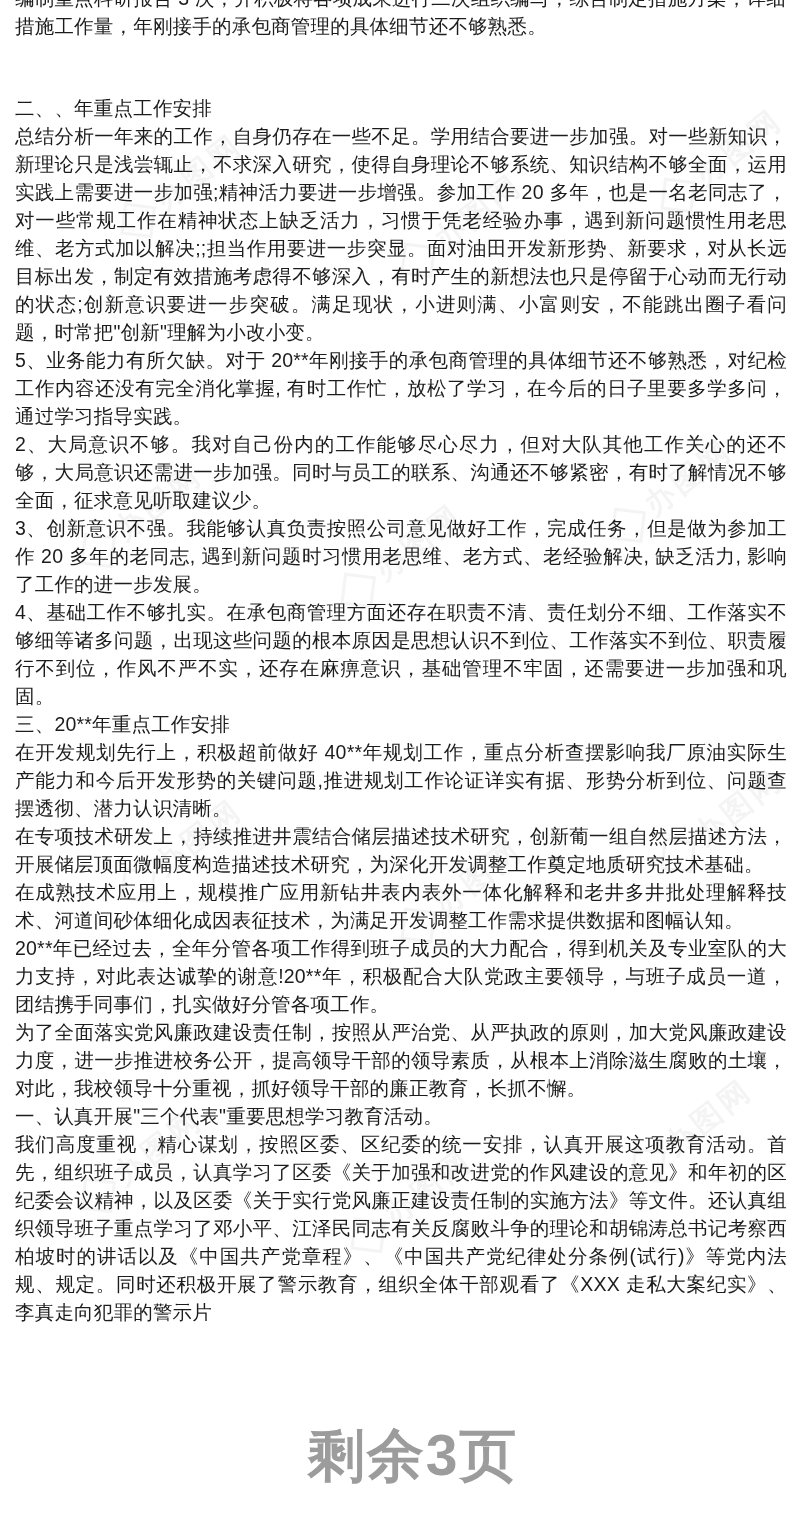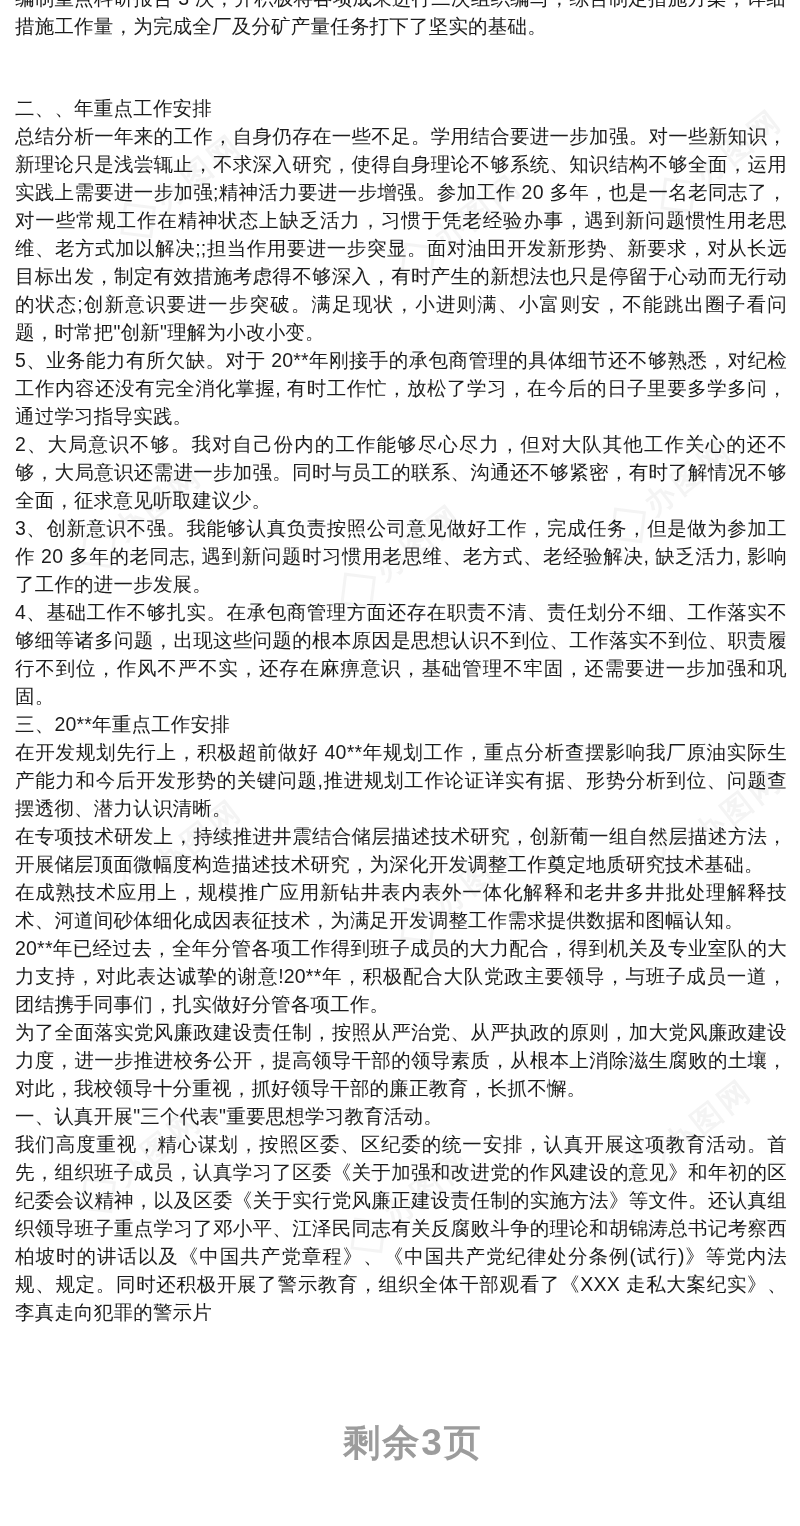--- a/index.html
+++ b/index.html
@@ -56,21 +56,21 @@
   .footer-banner {
     position: absolute;
     left: 0; right: 0;
     top: 1418px;
     z-index: 2;
     display: flex;
     justify-content: center;
     align-items: baseline;
     gap: 52px;
     font-weight: 700;
-    font-size: 37px;
+    font-size: 57px;
     color: #9c9c9c;
     letter-spacing: 2px;
     padding-left: 26px;
   }
 </style>
 </head>
 <body>
 
 <div class="doc-page">
 
@@ -120,21 +120,21 @@
         <span>办图网</span>
       </div>
       <div class="watermark" style="left: 620px; top: 1110px;">
         <span class="wm-diamond"></span>
         <span>办图网</span>
       </div>
     </div>
 
   <div class="text-col">
     <p class="clipped-line">编制重点科研报告 3 次，并积极将各项成果进行二次组织编写，综合制定措施方案，详细落实各项</p>
-    <p>措施工作量，为完成全厂及分矿产量任务打下了坚实的基础。</p>
+    <p>措施工作量，年刚接手的承包商管理的具体细节还不够熟悉。</p>
 
     <div id="paragraphs">
 
     <p class="gap-before">二、、年重点工作安排</p>
         <p>总结分析一年来的工作，自身仍存在一些不足。学用结合要进一步加强。对一些新知识，新理论只是浅尝辄止，不求深入研究，使得自身理论不够系统、知识结构不够全面，运用实践上需要进一步加强;精神活力要进一步增强。参加工作 20 多年，也是一名老同志了，对一些常规工作在精神状态上缺乏活力，习惯于凭老经验办事，遇到新问题惯性用老思维、老方式加以解决;;担当作用要进一步突显。面对油田开发新形势、新要求，对从长远目标出发，制定有效措施考虑得不够深入，有时产生的新想法也只是停留于心动而无行动的状态;创新意识要进一步突破。满足现状，小进则满、小富则安，不能跳出圈子看问题，时常把"创新"理解为小改小变。</p>
         <p>5、业务能力有所欠缺。对于 20**年刚接手的承包商管理的具体细节还不够熟悉，对纪检工作内容还没有完全消化掌握, 有时工作忙，放松了学习，在今后的日子里要多学多问，通过学习指导实践。</p>
         <p>2、大局意识不够。我对自己份内的工作能够尽心尽力，但对大队其他工作关心的还不够，大局意识还需进一步加强。同时与员工的联系、沟通还不够紧密，有时了解情况不够全面，征求意见听取建议少。</p>
         <p>3、创新意识不强。我能够认真负责按照公司意见做好工作，完成任务，但是做为参加工作 20 多年的老同志, 遇到新问题时习惯用老思维、老方式、老经验解决, 缺乏活力, 影响了工作的进一步发展。</p>
         <p>4、基础工作不够扎实。在承包商管理方面还存在职责不清、责任划分不细、工作落实不够细等诸多问题，出现这些问题的根本原因是思想认识不到位、工作落实不到位、职责履行不到位，作风不严不实，还存在麻痹意识，基础管理不牢固，还需要进一步加强和巩固。</p>
         <p>三、20**年重点工作安排</p>

